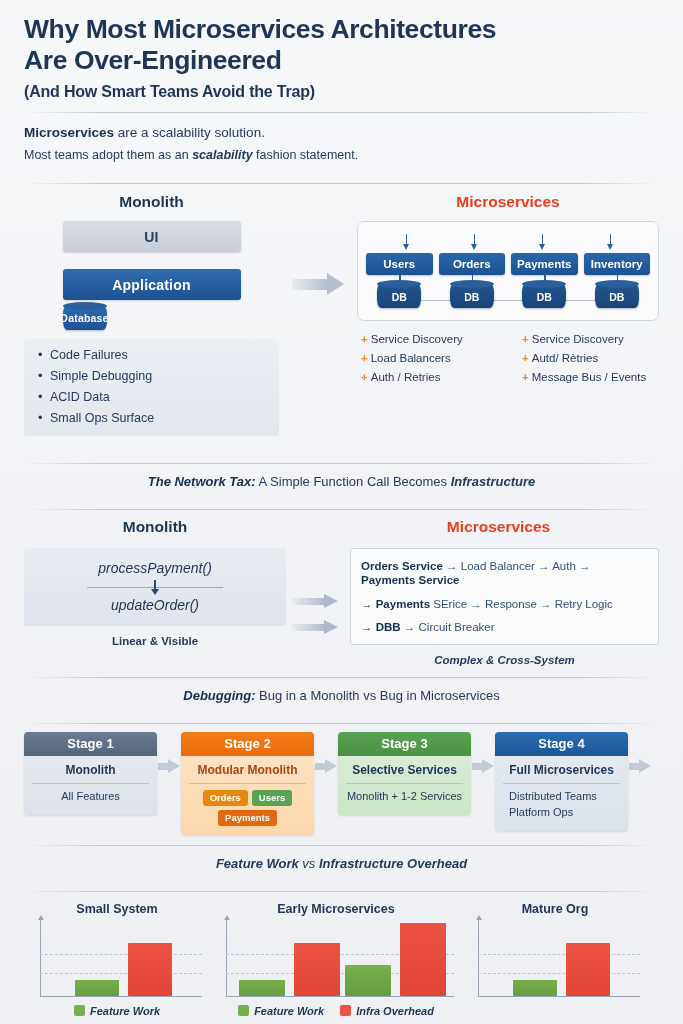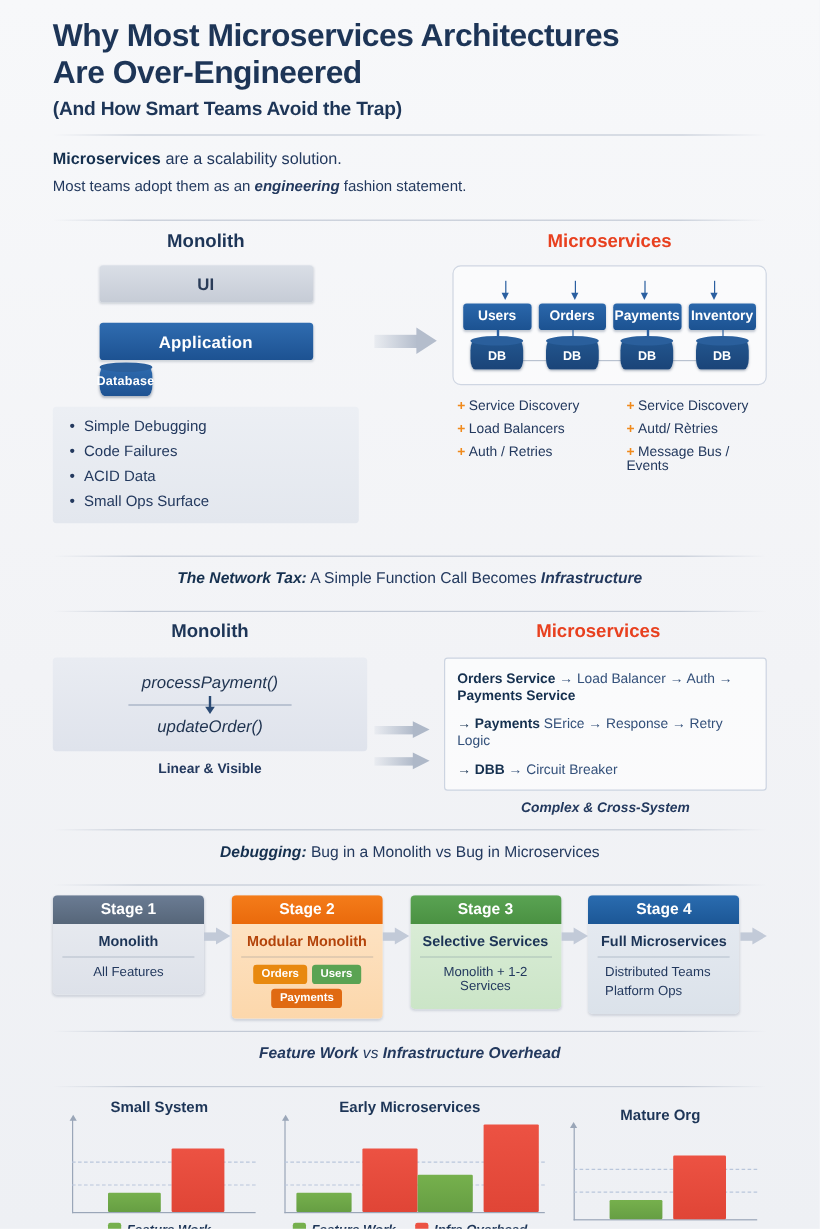--- a/index.html
+++ b/index.html
@@ -7,21 +7,21 @@
     width:683px;height:1024px;
     background:#f4f5f8;
     font-family:"Liberation Sans", sans-serif;
     color:#1f3350;
     overflow:hidden;
   }
   .page{
     position:relative;width:683px;height:1024px;
     background:linear-gradient(180deg,#f7f8fa 0%,#f2f3f6 55%,#eef0f4 100%);
     box-sizing:border-box;
-    padding:0 44px;
+    padding:0 24px;
   }
 
   
   .header{padding-top:14px;}
   .title{
     font-size:26.5px;line-height:1.17;font-weight:bold;
     color:#1d3557;letter-spacing:-.4px;margin:0;
   }
   .subtitle{
     font-size:16px;font-weight:bold;color:#1d3557;
@@ -232,37 +232,37 @@
     </div>
     <div class="subtitle">(And How Smart Teams Avoid the Trap)</div>
   </div>
   <div class="rule"></div>
 
   <div class="lede">
     <div class="l1">
       <b>Microservices</b><span> are a scalability solution.</span>
     </div>
     <div class="l2">
-      <span>Most teams adopt them as an </span><i>engineering</i><span> fashion statement.</span>
+      <span>Most teams adopt them as an </span><i>scalability</i><span> fashion statement.</span>
     </div>
   </div>
   <div class="rule"></div>
 
   <div class="sec arch">
 
     <div class="col-mono">
       <div class="h-mono">Monolith</div>
       <div class="stack">
         <div class="layer ui">UI</div>
         <div class="layer app">Application</div>
         <div class="layer db">Database</div>
       </div>
       <ul class="benefits">
+        <li>Code Failures</li>
         <li>Simple Debugging</li>
-        <li>Code Failures</li>
         <li>ACID Data</li>
         <li>Small Ops Surface</li>
       </ul>
     </div>
 
     <div class="col-arrow">
       <div class="big-arrow">
         <div class="shaft"></div>
           <div class="head"></div>
       </div>
@@ -480,21 +480,21 @@
       </div>
   </div>
 
   <div class="rule" style="margin-top:10px;"></div>
 
   <div class="band">
     <i>Feature Work </i><span style="font-style:italic;">vs</span><i> Infrastructure Overhead</i>
   </div>
   <div class="rule"></div>
 
-  <div class="charts" style="padding-top:10px;align-items:center;">
+  <div class="charts" style="padding-top:10px;">
 
     <div class="chart c1">
       <div class="ch-title">Small System</div>
       <div class="plot">
         <div class="axis-y"></div>
         <div class="axis-x"></div>
         <div class="grid" style="bottom:42px;"></div>
         <div class="grid" style="bottom:23px;"></div>
         <div class="bars">
           <div class="bargroup">

